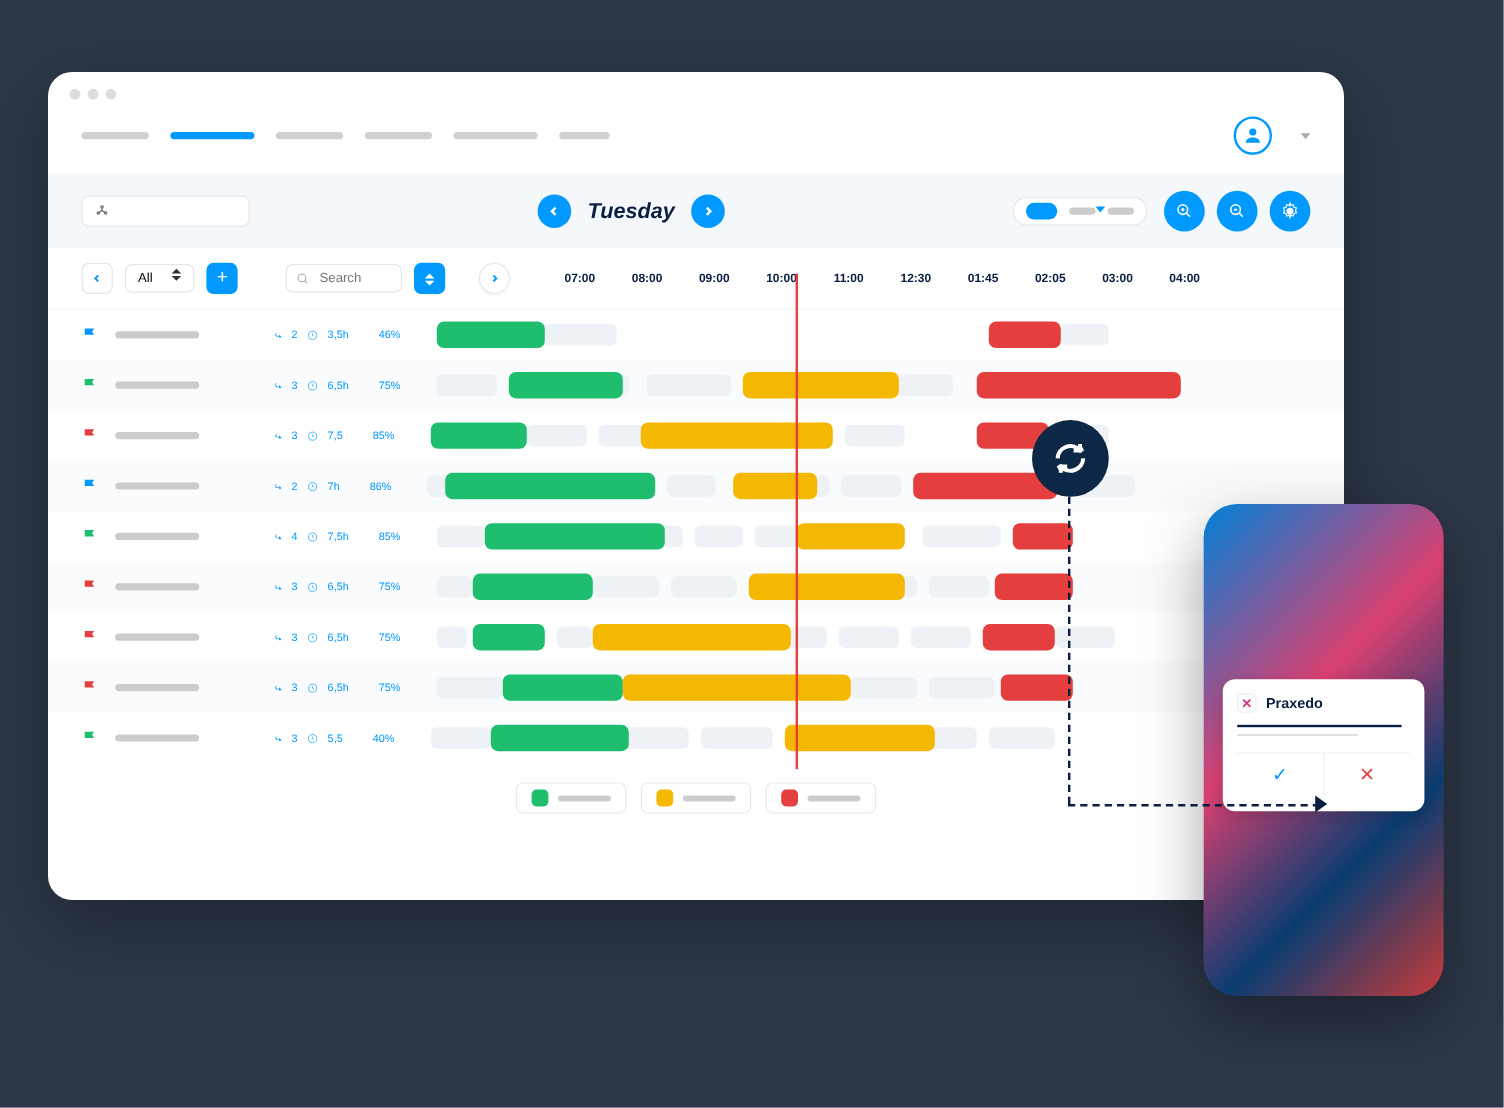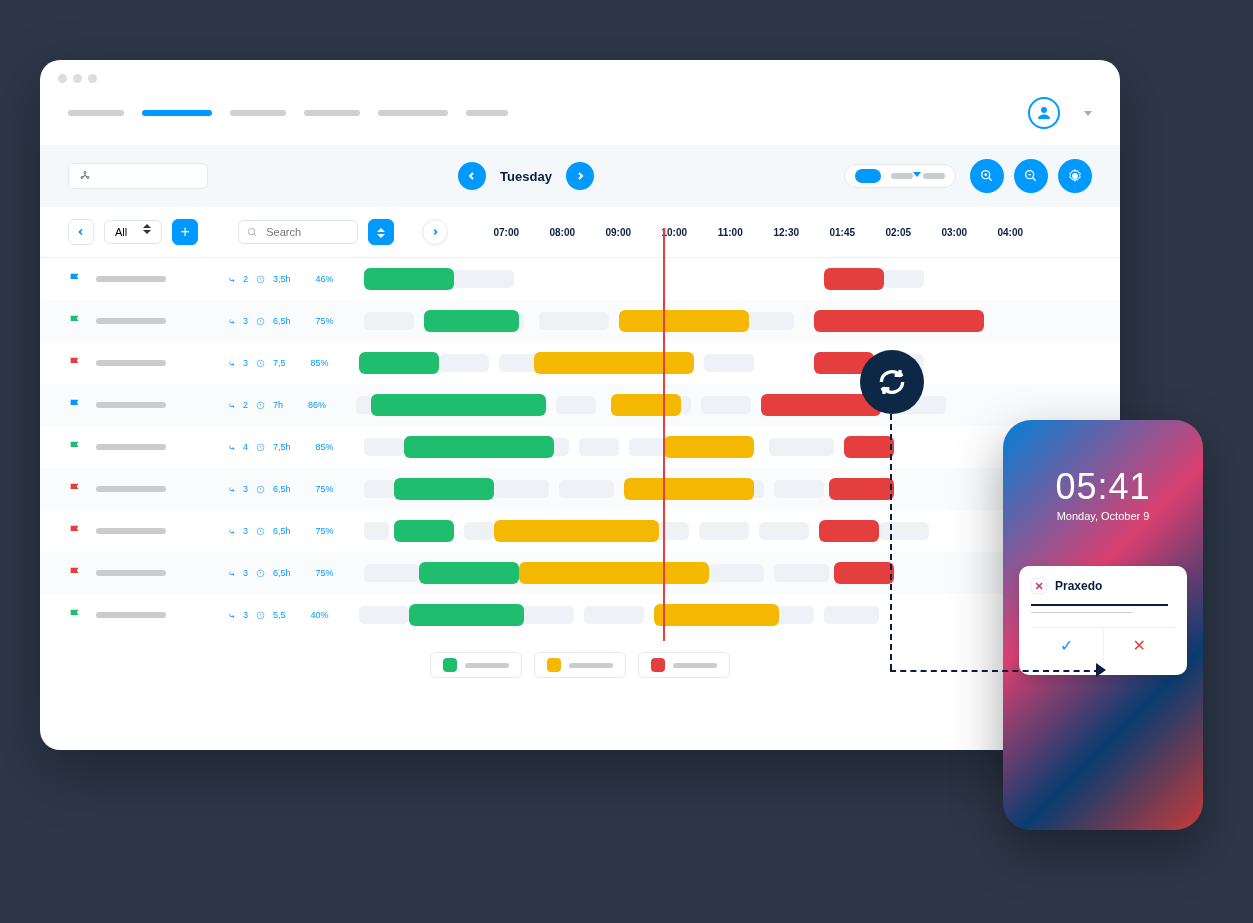--- a/index.html
+++ b/index.html
@@ -74,21 +74,21 @@
   margin-left: auto; margin-right: auto;
   display: flex; align-items: center; gap: 14px;
 }
 .circle-btn {
   width: 28px; height: 28px; border-radius: 50%;
   background: #0099ff; color: #fff;
   display: flex; align-items: center; justify-content: center;
   font-size: 14px; cursor: pointer;
 }
 .day-label {
-  font-weight: 600; font-size: 13px; color: #0a1e42;
+  font-weight: 600; font-size: 18px; color: #0a1e42; font-style: italic;
 }
 .view-toggle {
   display: flex; align-items: center; gap: 10px;
   background: #fff; border: 1px solid #e5e9ef;
   border-radius: 20px; padding: 4px 10px;
   margin-right: 14px;
 }
 .toggle-pill { height: 6px; border-radius: 3px; }
 .t1 { background: #0099ff; width: 26px; border-radius: 10px; height: 14px;}
 .t2 { background: #ccc; width: 22px; position: relative;}
@@ -122,21 +122,21 @@
   border: 1px solid #e0e6ed; border-radius: 6px;
   padding: 5px 10px; font-size: 11px; gap: 16px;
   cursor: pointer;
 }
 .sel .sort { width: 0; height: 0; border-left: 4px solid transparent; border-right: 4px solid transparent; border-top: 4px solid #333; position: relative; }
 .sel .sort::before { content:''; position:absolute; top:-10px; left:-4px; border-left: 4px solid transparent; border-right: 4px solid transparent; border-bottom: 4px solid #333;}
 .sq-btn.blue { background: #0099ff; border-color: #0099ff; color: #fff; font-size: 16px;}
 .search-box {
   display: flex; align-items: flex-end;
   border: 1px solid #e0e6ed; border-radius: 6px;
-  padding: 5px 8px; gap: 8px; width: 120px;
+  padding: 5px 8px; gap: 8px; width: 97px;
 }
 .search-box svg { width: 11px; height: 11px; stroke: #aaa; fill: none; }
 .search-box input { border: none; outline: none; font-size: 11px; width: 60px; color: #999;}
 .sq-btn.blue.sort-btn { font-size: 10px; }
 .nav-chev {
   width: 26px; height: 26px; border-radius: 50%;
   border: 1px solid #e5e9ef; box-shadow: 0 1px 3px rgba(0,0,0,0.05);
   display: flex; align-items: center; justify-content: center;
   color: #0099ff; font-size: 11px; margin-left: 18px; cursor: pointer;
 }
@@ -707,24 +707,20 @@
     <path d="M4 12a8 8 0 0 1 14-5l2-1M20 12a8 8 0 0 1-14 5l-2 1"></path>
     <path d="M18 3v4h-4M6 21v-4h4"></path>
   </svg>
 </div>
 <div class="dash-v"></div>
 <div class="dash-h"></div>
 <div class="dash-arrow"></div>
 
 <div class="phone">
   <div class="phone-inner">
-    <div class="phone-topbar">
-      <div class="phone-time">05:41</div>
-      <div class="phone-date">Monday, October 9</div>
-    </div>
     <div class="notif">
       <div class="notif-head">
         <div class="notif-logo">
             <span>✕</span>
           </div>
         <div class="notif-title">Praxedo</div>
       </div>
       <div class="notif-line"></div>
       <div class="notif-line thin"></div>
       <div class="notif-actions">

